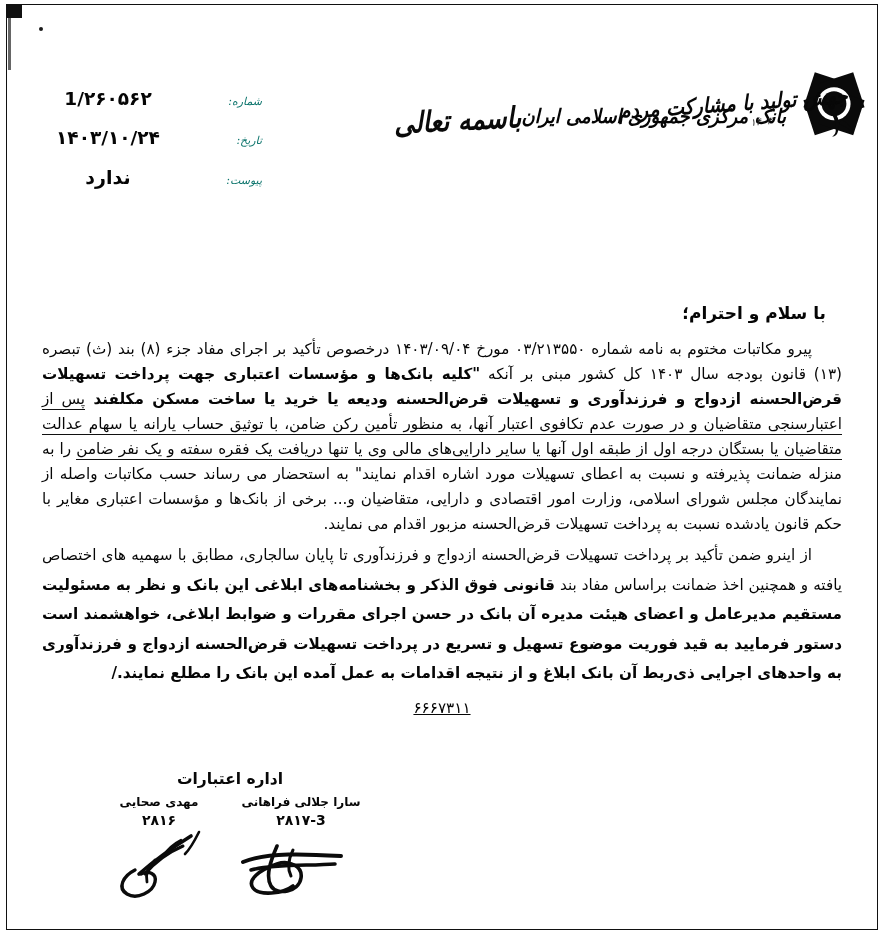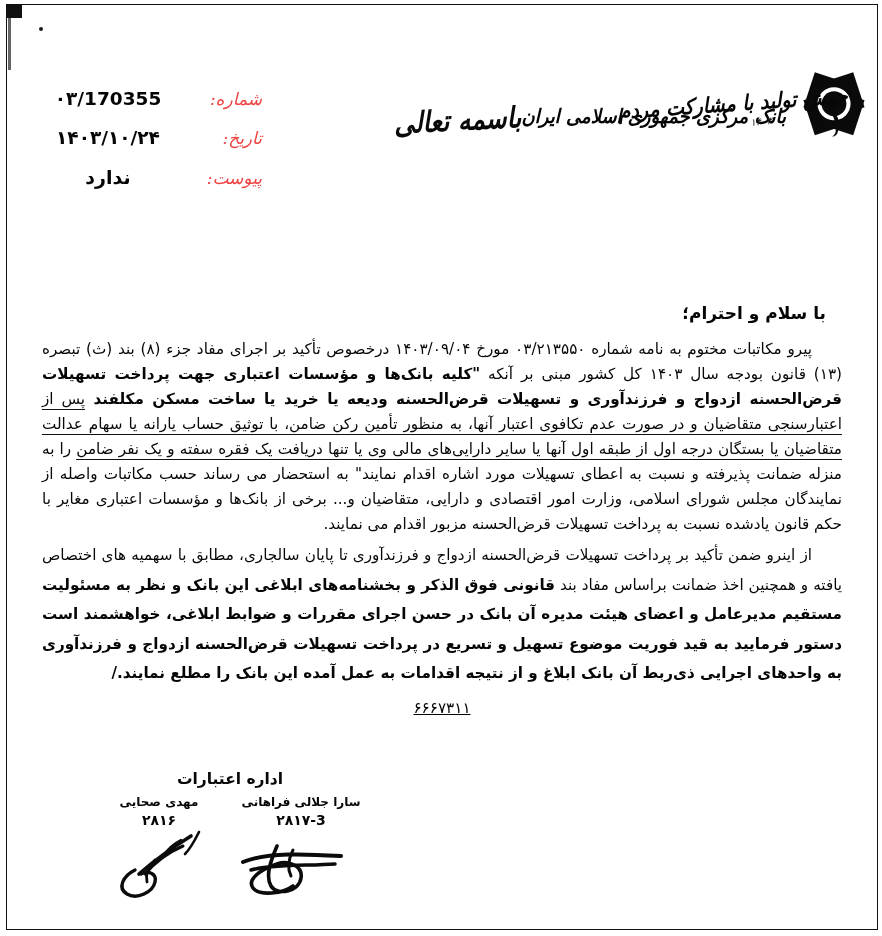--- a/index.html
+++ b/index.html
@@ -63,24 +63,24 @@
   .meta-row {
     display: flex;
     align-items: baseline;
     justify-content: flex-start;
     margin-bottom: 13px;
     height: 26px;
   }
   .meta-label {
     width: 78px;
     text-align: right;
-    font-size: 17px;
-    font-family: "DejaVu Serif", serif;
-    font-style: italic;
-    color: #ef4444;
+    font-size: 11px;
+    font-family: "DejaVu Serif", serif;
+    font-style: italic;
+    color: #0f766e;
     letter-spacing: -0.5px;
   }
   .meta-value {
     flex: 1;
     text-align: center;
     font-size: 18.5px;
     font-family: "DejaVu Sans", sans-serif;
     color: #050505;
     letter-spacing: 0.5px;
     font-weight: 600;
@@ -246,21 +246,21 @@
   <div id="scan-frame"></div>
   <div id="corner-tick"></div>
   <div id="corner-tick-2"></div>
   <div id="speck"></div>
 
   <div id="header">
 
     <div id="meta-block">
       <div class="meta-row">
         <span class="meta-label">شماره:</span>
-        <span class="meta-value">۰۳/170355</span>
+        <span class="meta-value">1/۲۶۰۵۶۲</span>
       </div>
       <div class="meta-row">
         <span class="meta-label">تاریخ:</span>
         <span class="meta-value">۱۴۰۳/۱۰/۲۴</span>
       </div>
       <div class="meta-row">
         <span class="meta-label">پیوست:</span>
         <span class="meta-value word">ندارد</span>
       </div>
     </div>

